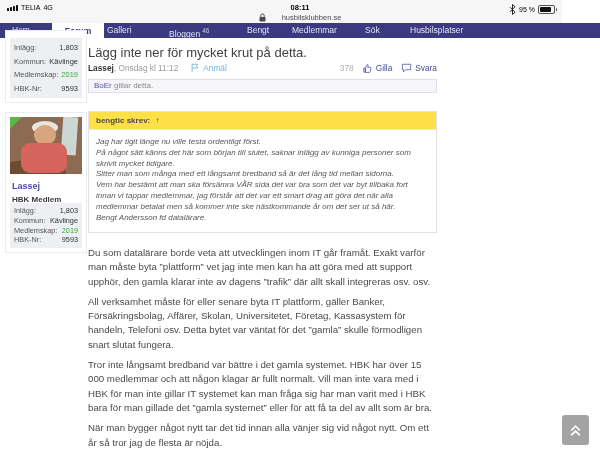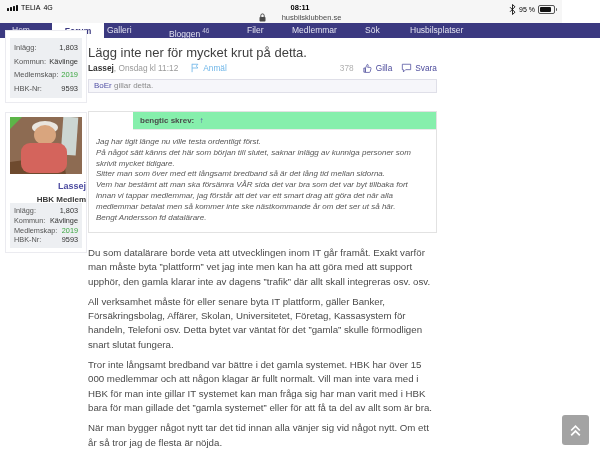--- a/index.html
+++ b/index.html
@@ -23,21 +23,21 @@
   .battery{position:relative;width:15px;height:7px;border:1px solid #555;border-radius:2px;}
   .battery .fill{position:absolute;left:1px;top:1px;bottom:1px;width:11px;background:#111;border-radius:1px;}
   .battery .nub{position:absolute;right:-3px;top:1.5px;width:1.5px;height:3px;background:#555;border-radius:0 1px 1px 0;}
   
   .nav{position:absolute;left:0;top:23px;width:600px;height:15px;background:#3b3980;}
   .nav-item{position:absolute;top:0;height:15px;line-height:15px;font-size:8.5px;color:#e3e3ef;white-space:nowrap;}
   .nav-item .badge{font-size:6.5px;vertical-align:super;margin-left:2px;color:#c9c9e0;}
   .nav-tab-active{position:absolute;top:0;height:19px;line-height:16px;background:#ffffff;color:#3b3980;
     font-weight:bold;font-size:8.5px;text-align:center;border-radius:0 0 1px 1px;}
   
-  .card{position:absolute;background:#fff;border:1px solid #ebebf0;box-sizing:border-box;text-align:right;}
+  .card{position:absolute;background:#fff;border:1px solid #ebebf0;box-sizing:border-box;}
   .prev-card{left:5px;top:30px;width:82px;height:73px;}
   .prev-stats{position:absolute;left:4px;right:4px;bottom:4px;background:#edeff2;padding:3px 4px;}
   .prev-stats .s-row{display:flex;justify-content:space-between;font-size:7.5px;line-height:13.4px;color:#555;}
   .user-card{left:5px;top:112px;width:82px;height:141px;}
   .avatar{position:relative;margin:4px;width:72px;height:57px;background:#8d6b52;overflow:hidden;}
   .av-bgp{position:absolute;right:5px;top:0;width:15px;height:38px;background:#ccd6d2;transform:rotate(4deg);}
   .av-table{position:absolute;bottom:-7px;left:-9px;width:64px;height:22px;background:#6e4a2e;transform:rotate(-8deg);}
   .av-hair{position:absolute;top:4px;left:22px;width:26px;height:13px;border-radius:50%;background:#e9e5df;}
   .av-head{position:absolute;top:8px;left:24px;width:22px;height:20px;border-radius:50%;background:#d9a57e;}
   .av-shirt{position:absolute;top:26px;left:11px;width:46px;height:30px;border-radius:9px;background:#d4645c;}
@@ -55,21 +55,21 @@
   .byline .meta{color:#9a9a9a;}
   .byline .report{display:flex;align-items:center;gap:3px;margin-left:12px;color:#6fb6e8;}
   .byline .right{margin-left:auto;display:flex;align-items:flex-end;gap:9px;}
   .byline .count{color:#b0b0b0;}
   .act{display:flex;align-items:center;gap:3px;color:#4c4b9c;}
   .likes-bar{position:absolute;left:88px;top:79px;width:349px;height:14px;box-sizing:border-box;
     background:#f6f6fa;border:1px solid #dfdfe8;font-size:8px;line-height:12px;padding-left:5px;color:#8a8a8a;}
   .likes-bar .lk{color:#5150a5;}
   
   .quote{position:absolute;left:88px;top:111px;width:349px;box-sizing:border-box;border:1px solid #e2e2e2;background:#fff;}
-  .quote-header{background:#86efac;border-bottom:1px solid #e9e9e9;padding:4px 7px;font-size:8px;color:#4a4a4a;font-weight:bold;margin-left:44px;}
+  .quote-header{background:#fde047;border-bottom:1px solid #e9e9e9;padding:4px 7px;font-size:8px;color:#4a4a4a;font-weight:bold;}
   .quote-header .arrow{color:#5150a5;font-weight:normal;margin-left:3px;}
   .quote-body{padding:7px 7px 9px;font-size:8px;font-style:italic;color:#585858;line-height:10.8px;}
   
   .post-text{position:absolute;left:88px;top:246px;width:350px;font-size:9.7px;line-height:14.3px;color:#4a4a4a;}
   .post-text p{margin:0 0 6px;}
   
   .scroll-top{position:absolute;left:562px;top:415px;width:27px;height:30px;background:#a3a3a3;border-radius:3px;
     display:flex;align-items:center;justify-content:center;}
   svg{display:block;}
 </style>
@@ -107,21 +107,21 @@
         <span class="nub"></span>
       </span>
   </div>
 </div>
 
 <div class="nav">
   <span class="nav-item" style="left:12px">Hem</span>
   <span class="nav-tab-active" style="left:52px;width:52px">Forum</span>
   <span class="nav-item" style="left:107px">Galleri</span>
   <span class="nav-item" style="left:169px"><span>Bloggen</span><span class="badge">46</span></span>
-  <span class="nav-item" style="left:247px">Filer</span>
+  <span class="nav-item" style="left:247px">Bengt</span>
   <span class="nav-item" style="left:292px">Medlemmar</span>
   <span class="nav-item" style="left:365px">Sök</span>
   <span class="nav-item" style="left:410px">Husbilsplatser</span>
 </div>
 
 <div class="card prev-card">
   <div class="prev-stats">
     <div class="s-row">
         <span>Inlägg:</span>
         <span class="val">1,803</span>
@@ -205,21 +205,21 @@
 </div>
 
 <div class="quote">
   <div class="quote-header">
     <span>bengtic skrev:</span>
     <span class="arrow">↑</span>
   </div>
   <div class="quote-body">
     <div>Jag har tigit länge nu ville testa ordentligt först.</div>
     <div>På något sätt känns det här som början till slutet, saknar inlägg av kunniga personer som skrivit mycket tidigare.</div>
-    <div>Sitter man som över med ett långsamt bredband så är det lång tid mellan sidorna.</div>
+    <div>Sitter man som många med ett långsamt bredband så är det lång tid mellan sidorna.</div>
     <div>Vem har bestämt att man ska försämra VÅR sida det var bra som det var byt tillbaka fort innan vi tappar medlemmar, jag förstår att det var ett smart drag att göra det när alla medlemmar betalat men så kommer inte ske nästkommande år om det ser ut så här.</div>
     <div>Bengt Andersson fd datalärare.</div>
   </div>
 </div>
 
 <div class="post-text">
   <p>Du som datalärare borde veta att utvecklingen inom IT går framåt. Exakt varför man måste byta ”plattform” vet jag inte men kan ha att göra med att support upphör, den gamla klarar inte av dagens ”trafik” där allt skall integreras osv. osv.</p>
   <p>All verksamhet måste för eller senare byta IT plattform, gäller Banker, Försäkringsbolag, Affärer, Skolan, Universitetet, Företag, Kassasystem för handeln, Telefoni osv. Detta bytet var väntat för det ”gamla” skulle förmodligen snart slutat fungera.</p>
   <p>Tror inte långsamt bredband var bättre i det gamla systemet. HBK har över 15 000 medlemmar och att någon klagar är fullt normalt. Vill man inte vara med i HBK för man inte gillar IT systemet kan man fråga sig har man varit med i HBK bara för man gillade det ”gamla systemet” eller för att få ta del av allt som är bra.</p>
   <p>När man bygger något nytt tar det tid innan alla vänjer sig vid något nytt. Om ett år så tror jag de flesta är nöjda.</p>

